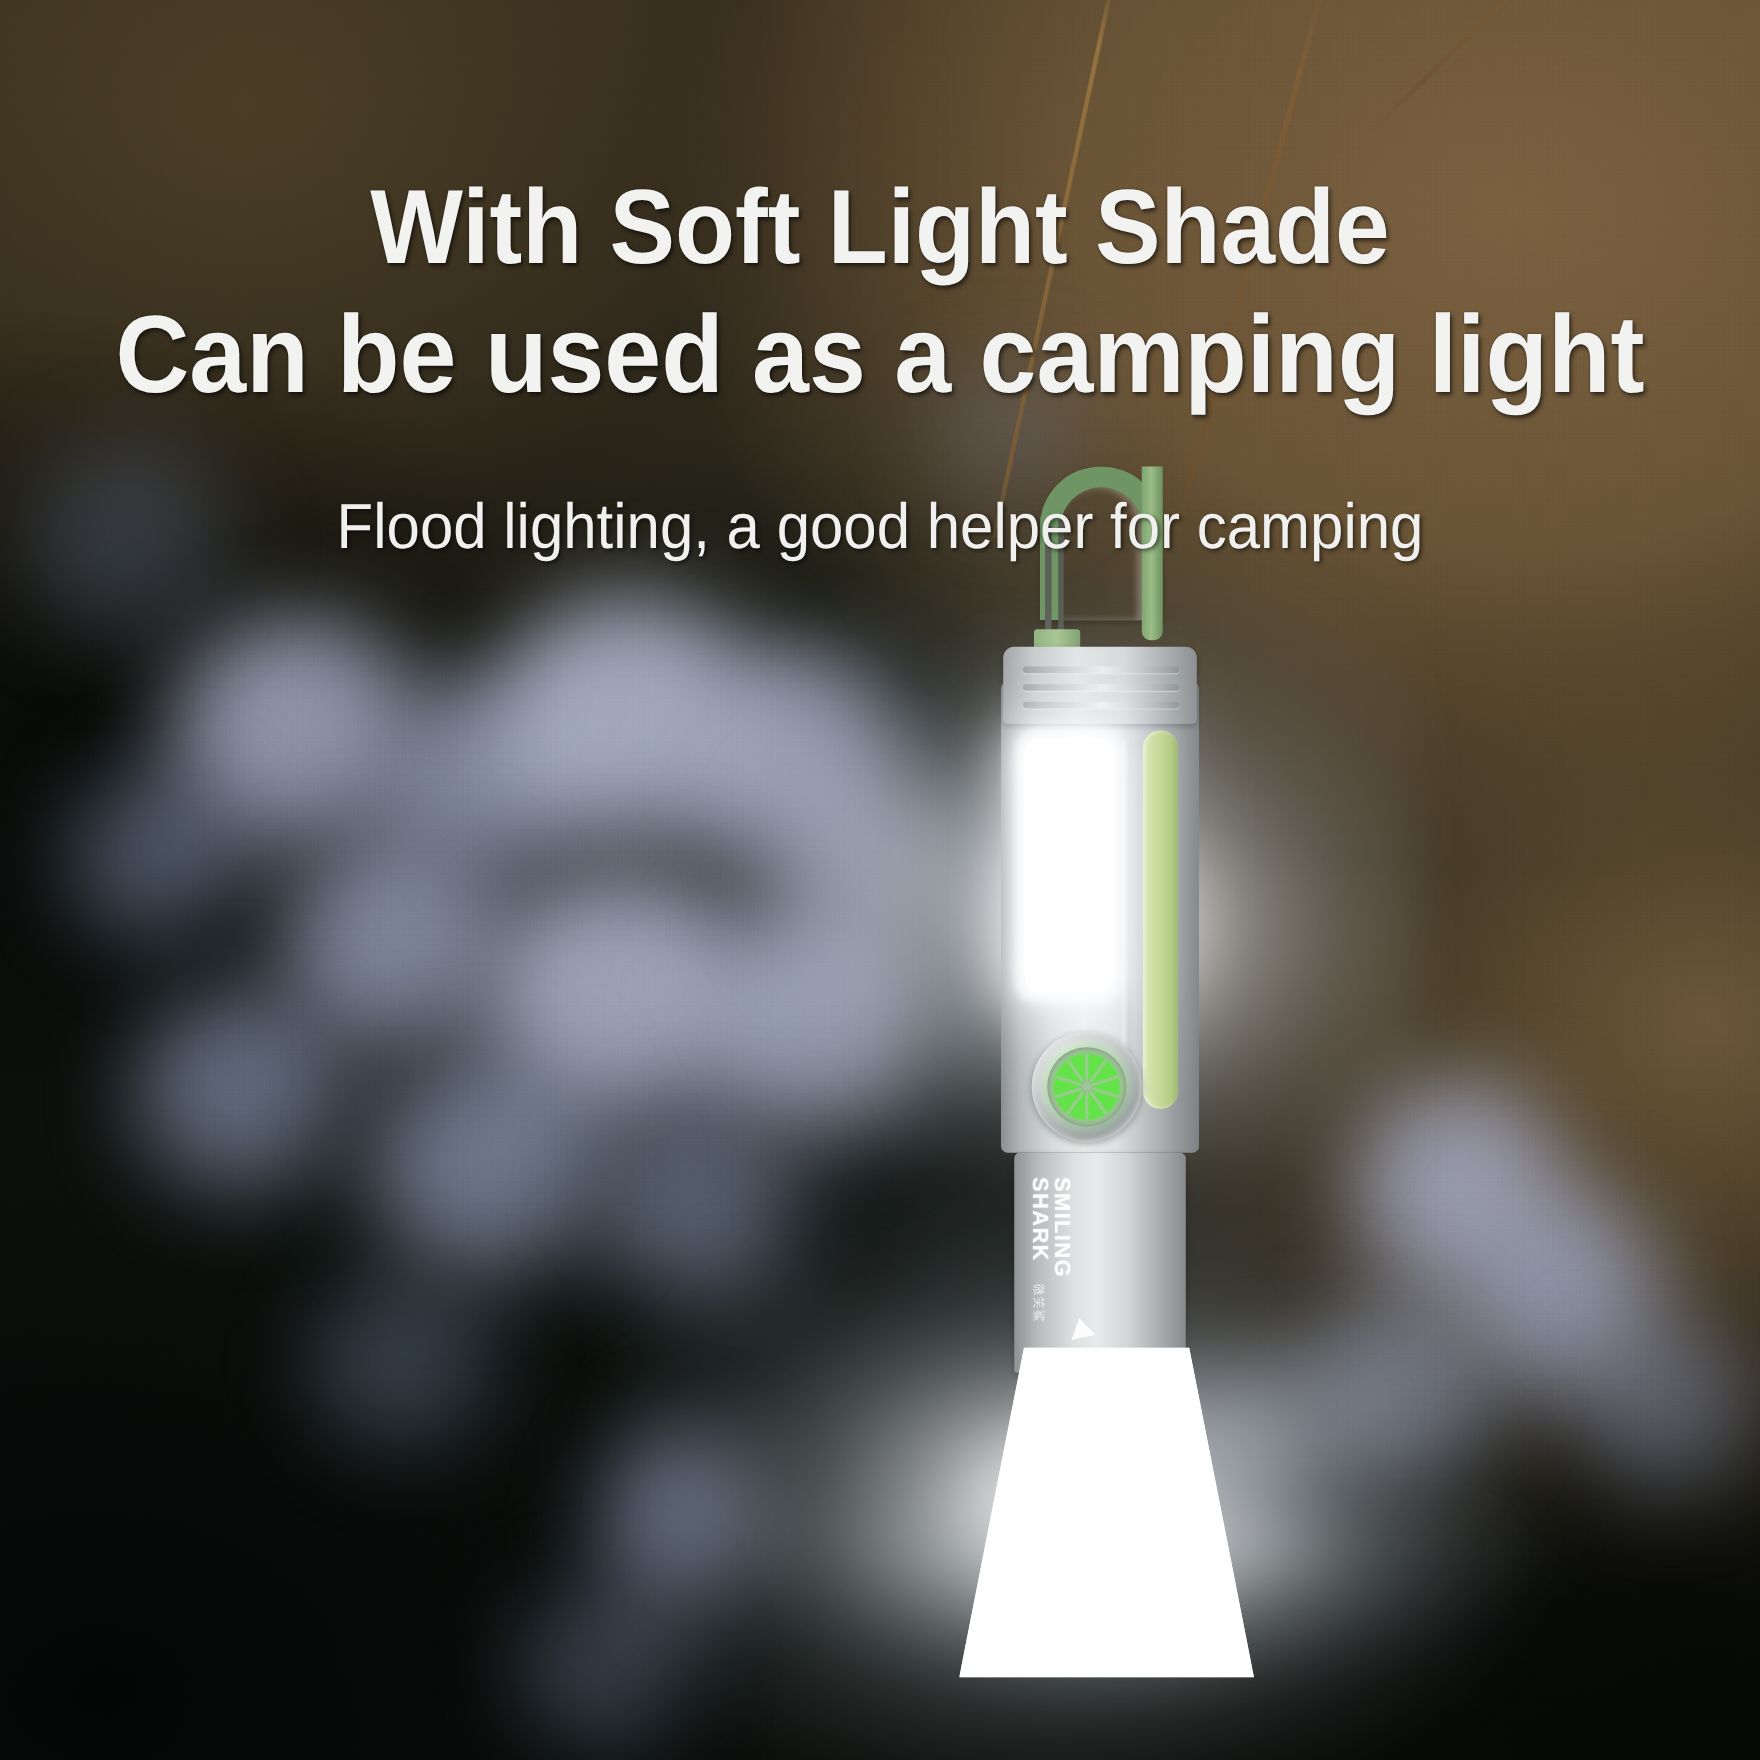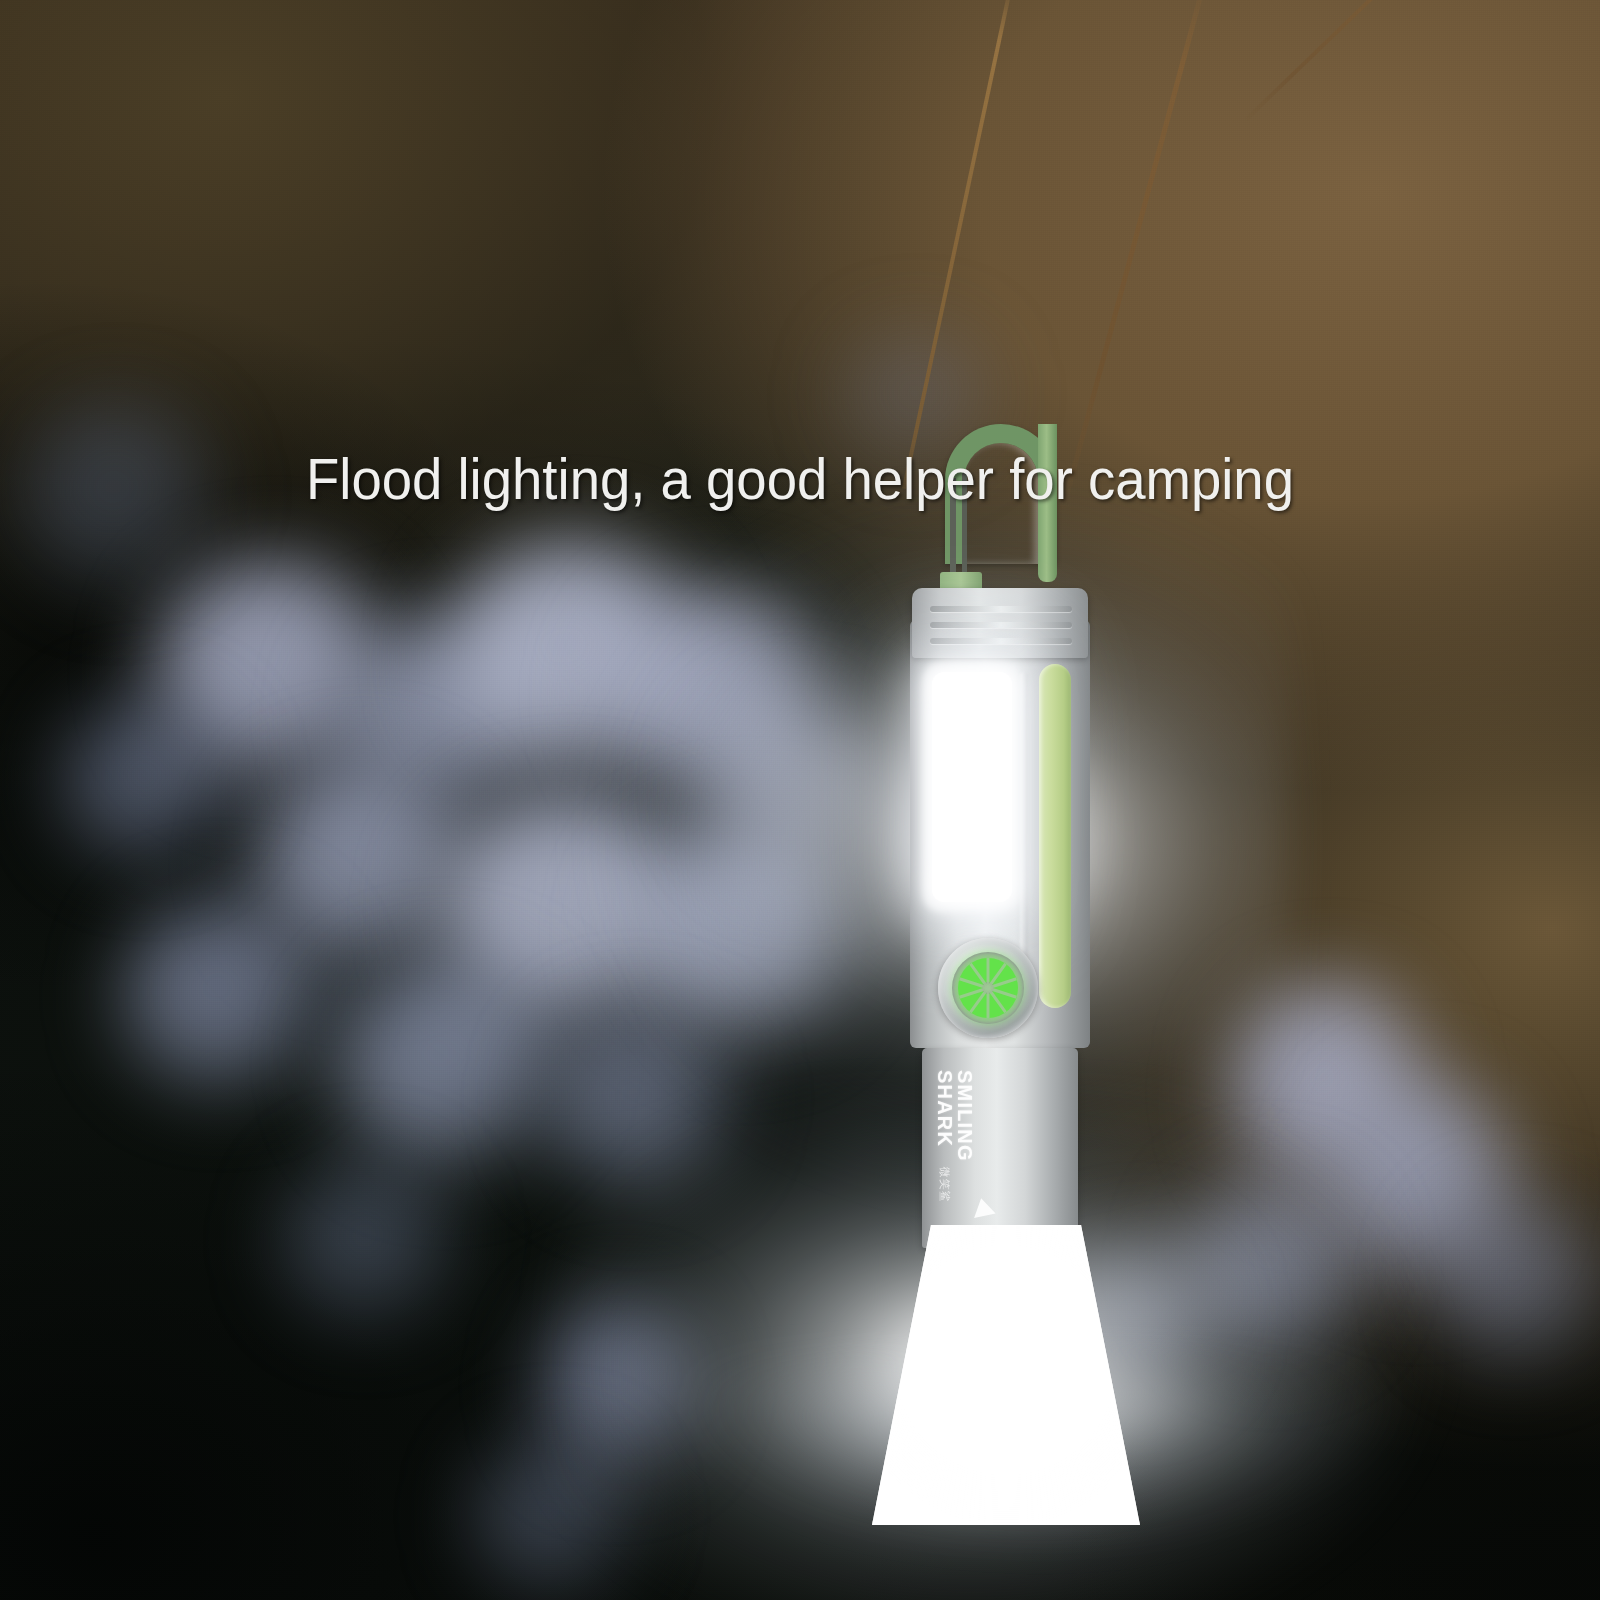--- a/index.html
+++ b/index.html
@@ -374,16 +374,20 @@
         </div>
         <span class="brand-cn">微笑鲨</span>
       </div>
       <div class="fin"></div>
     </div>
 
     <div class="shade"></div>
     <div class="shade-core"></div>
   </div>
 
+  <div class="headline-block">
+    <div class="headline l1">With Soft Light Shade</div>
+    <div class="headline l2">Can be used as a camping light</div>
+  </div>
 
   <div class="subtitle">Flood lighting, a good helper for camping</div>
 
 </div>
 
 </body></html>

